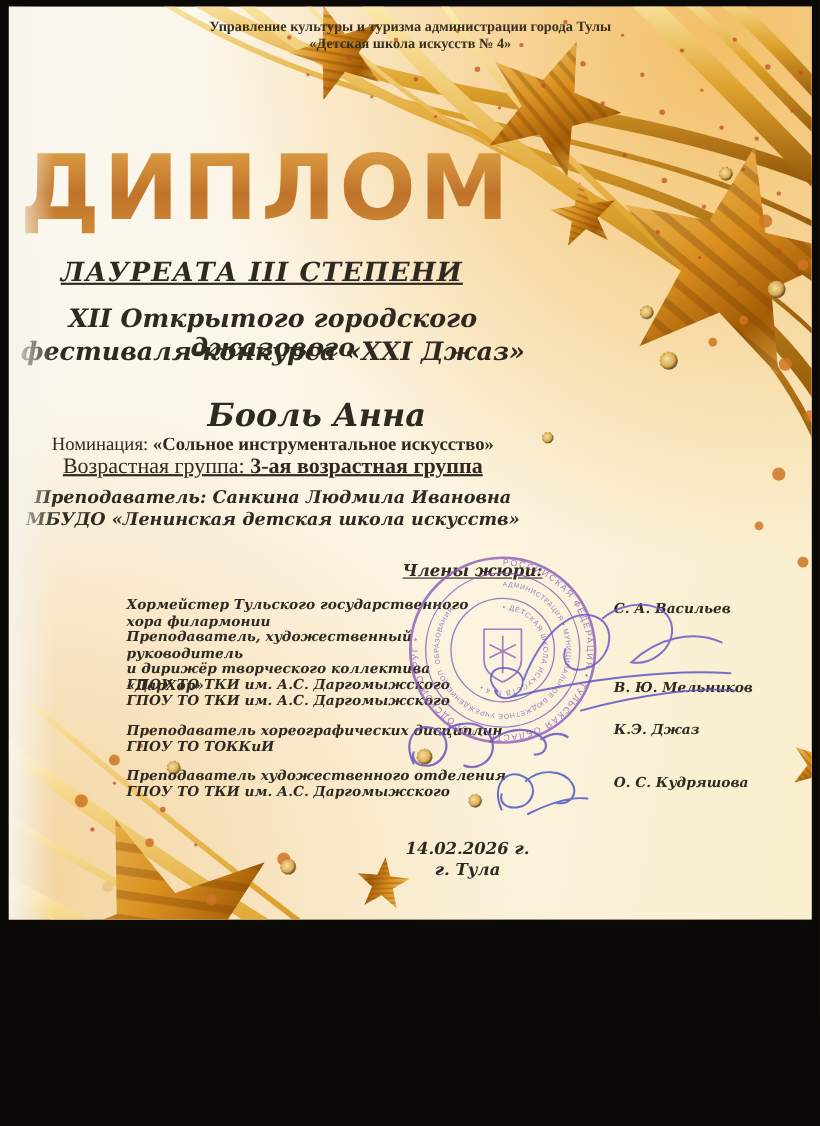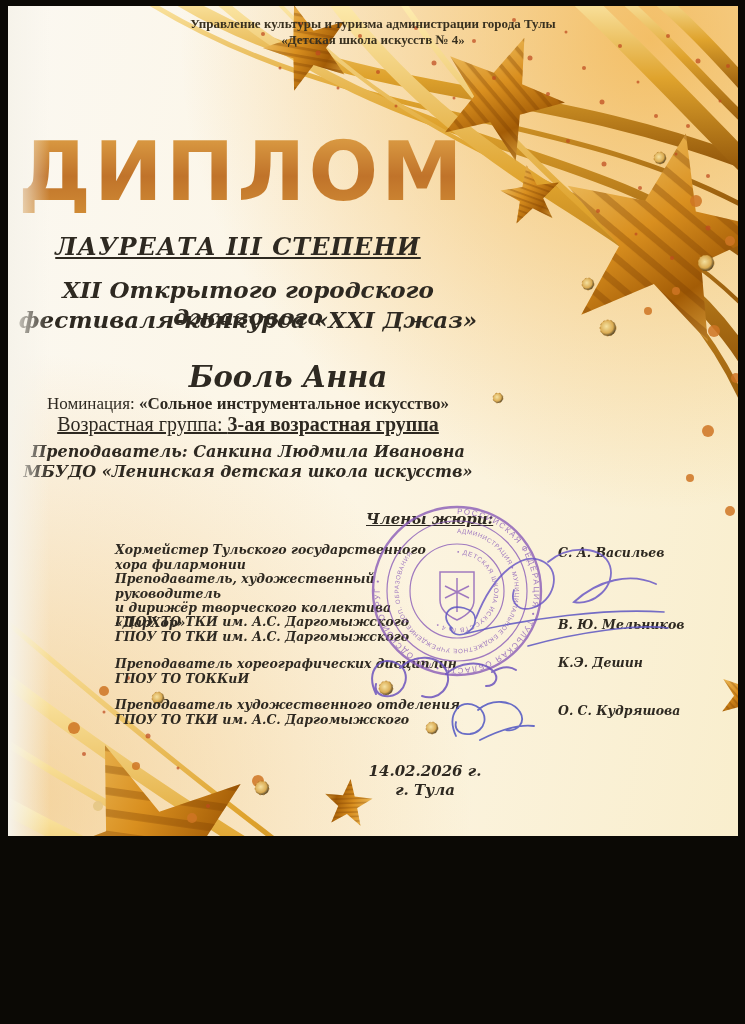--- a/index.html
+++ b/index.html
@@ -265,21 +265,21 @@
 
   <div class="jury-role" style="top:609px;">
     <div>ГПОУ ТО ТКИ им. А.С. Даргомыжского</div>
   </div>
   <div class="jury-name" style="top:611px;">В. Ю. Мельников</div>
 
   <div class="jury-role" style="top:651px;">
     <div>Преподаватель хореографических дисциплин</div>
     <div>ГПОУ ТО ТОККиИ</div>
   </div>
-  <div class="jury-name" style="top:649px;">К.Э. Дешин</div>
+  <div class="jury-name" style="top:649px;">К.Э. Джаз</div>
 
   <div class="jury-role" style="top:692px;">
     <div>Преподаватель художественного отделения</div>
     <div>ГПОУ ТО ТКИ им. А.С. Даргомыжского</div>
   </div>
   <div class="jury-name" style="top:697px;">О. С. Кудряшова</div>
 
   <div class="txt footer">
     <div>14.02.2026 г.</div>
     <div>г. Тула</div>

